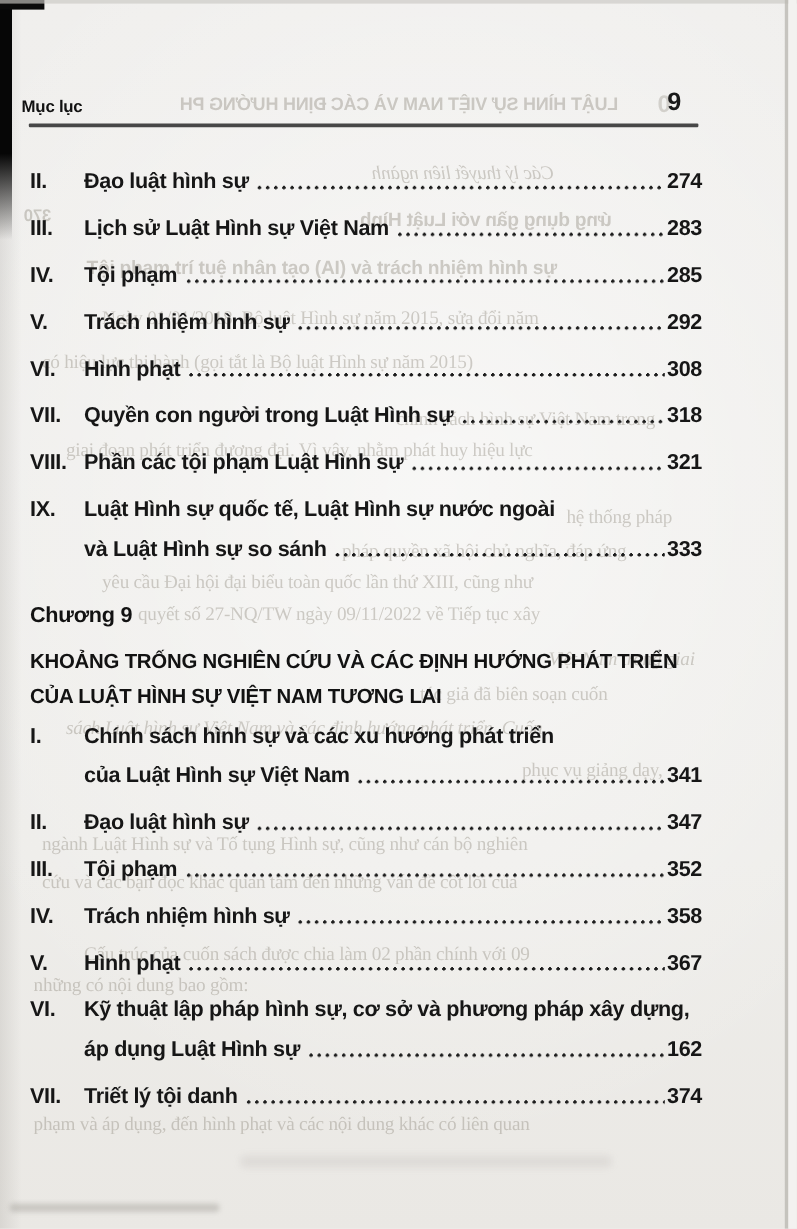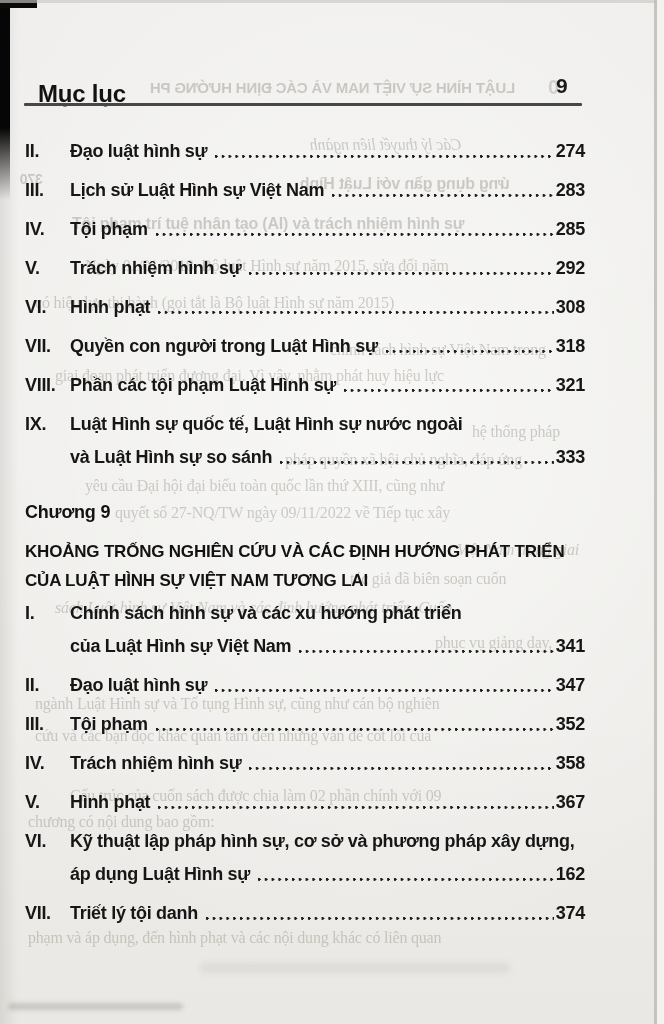--- a/index.html
+++ b/index.html
@@ -31,21 +31,21 @@
   .ghost-layer{position:absolute;inset:0;z-index:1;pointer-events:none;}
   .ghost{position:absolute;white-space:nowrap;color:#8a8478;opacity:.38;filter:blur(.6px);
     font-size:16px;letter-spacing:-.2px;}
   .ghost.mir{transform:scaleX(-1);}
   .ghost.sans{font-family:"Liberation Sans",sans-serif;font-weight:bold;}
   .ghost.serif{font-family:"Liberation Serif",serif;}
   .ghost.it{font-style:italic;}
 
   
   .content{position:absolute;inset:0;z-index:2;}
-  .hdr-title{position:absolute;left:38px;top:80px;font-size:24px;font-weight:bold;letter-spacing:-.2px;color:#121212;text-align:center;}
+  .hdr-title{position:absolute;left:18px;top:80px;font-size:14px;font-weight:bold;letter-spacing:-.2px;color:#121212;text-align:center;}
   .hdr-page{position:absolute;left:556px;top:74px;font-size:21px;font-weight:bold;color:#1a1a1a;}
   .hdr-rule{position:absolute;left:24px;top:103px;width:558px;height:3px;background:#474747;border-radius:1px;}
 
   .toc{position:absolute;left:25px;width:560px;}
   .toc-a{top:140px;}
   .toc-b{top:602px;}
   .row{display:flex;align-items:baseline;margin-bottom:17px;line-height:22px;
     font-size:18px;font-weight:bold;letter-spacing:-.3px;color:#161616;}
   .row.gap{margin-top:7px;}
   .num{flex:none;width:45px;}
@@ -82,21 +82,21 @@
     <div class="ghost serif" style="left:285px;top:451px;">pháp quyền xã hội chủ nghĩa, đáp ứng</div>
     <div class="ghost serif" style="left:85px;top:477px;">yêu cầu Đại hội đại biểu toàn quốc lần thứ XIII, cũng như</div>
     <div class="ghost serif" style="left:115px;top:504px;">quyết số 27-NQ/TW ngày 09/11/2022 về Tiếp tục xây</div>
     <div class="ghost serif it" style="left:425px;top:541px;margin-left:32px;">Việt Nam trong giai</div>
     <div class="ghost serif" style="left:350px;top:570px;">tác giả đã biên soạn cuốn</div>
     <div class="ghost serif it" style="left:55px;top:599px;">sách Luật hình sự Việt Nam và các định hướng phát triển. Cuốn</div>
     <div class="ghost serif" style="left:435px;top:634px;">phục vụ giảng dạy,</div>
     <div class="ghost serif" style="left:35px;top:727px;">cứu và các bạn đọc khác quan tâm đến những vấn đề cốt lõi của</div>
     <div class="ghost serif" style="left:35px;top:695px;">ngành Luật Hình sự và Tố tụng Hình sự, cũng như cán bộ nghiên</div>
     <div class="ghost serif" style="left:70px;top:787px;">Cấu trúc của cuốn sách được chia làm 02 phần chính với 09</div>
-    <div class="ghost serif" style="left:28px;top:813px;">chương có nội dung bao gồm:</div>
+    <div class="ghost serif" style="left:28px;top:813px;">những có nội dung bao gồm:</div>
     <div class="ghost serif" style="left:28px;top:929px;">phạm và áp dụng, đến hình phạt và các nội dung khác có liên quan</div>
   </div>
 
   <div class="content">
 
     <div class="hdr-title">Mục lục</div>
     <div class="hdr-page">9</div>
     <div class="hdr-rule"></div>
 
     <div class="toc toc-a">

